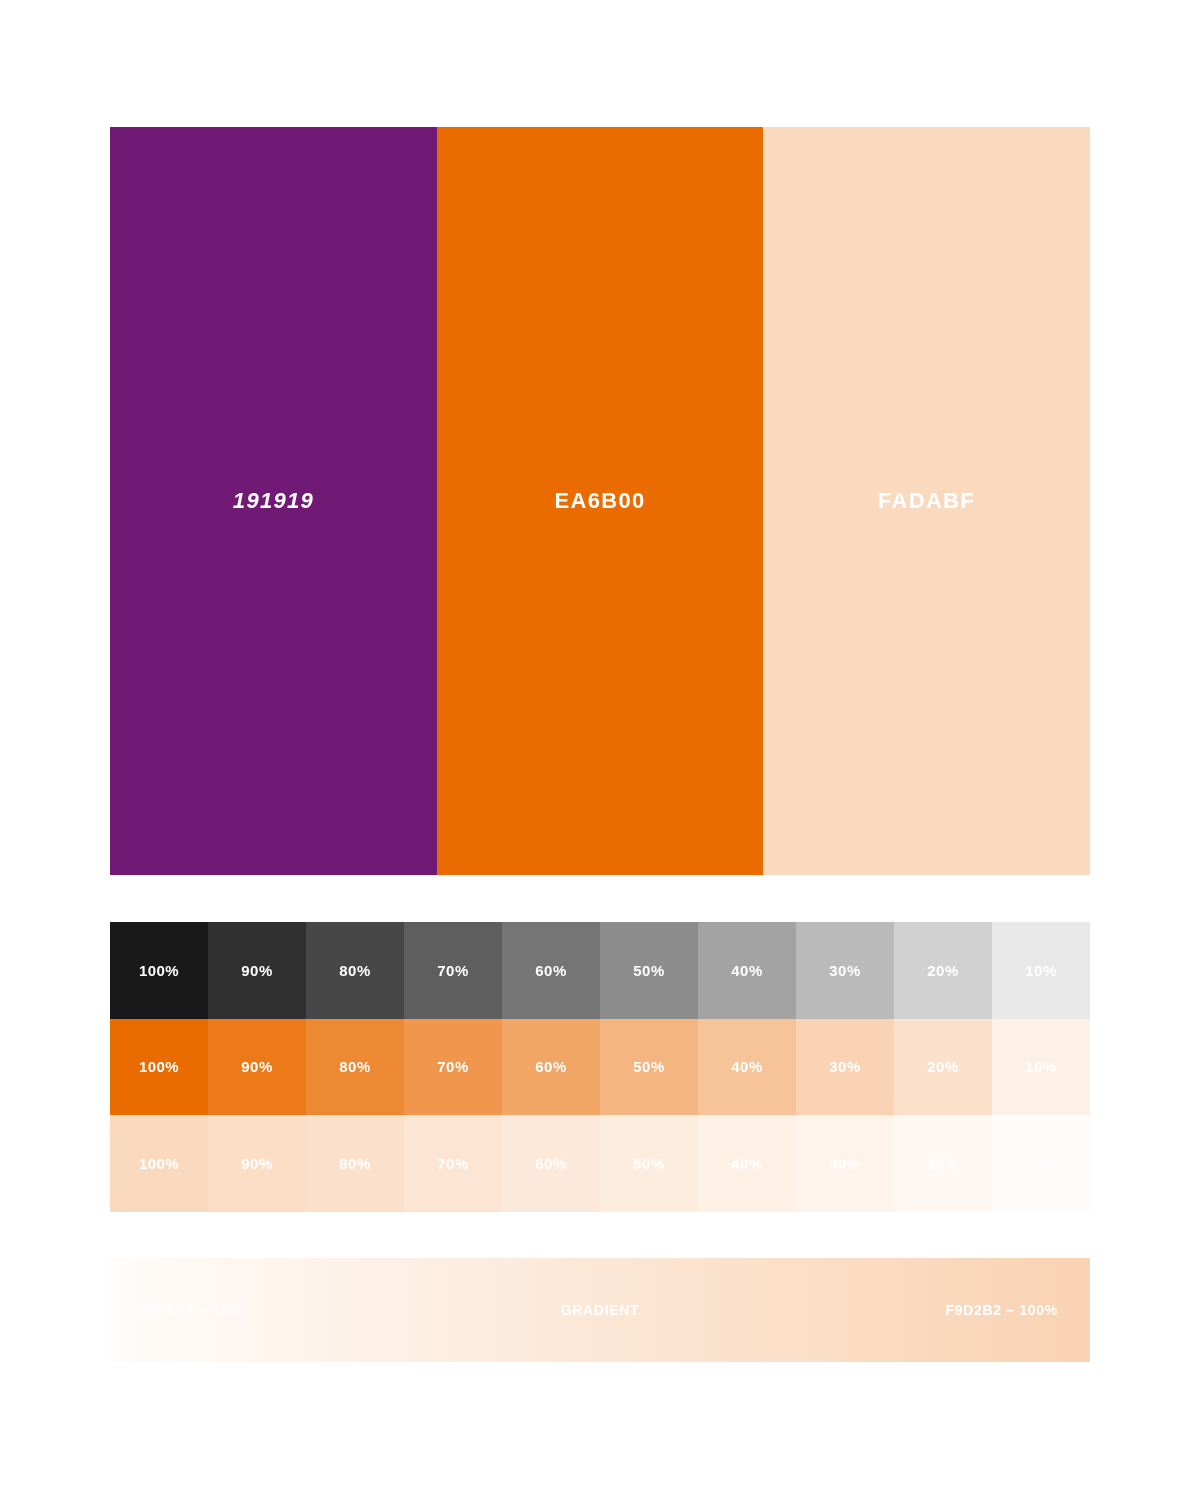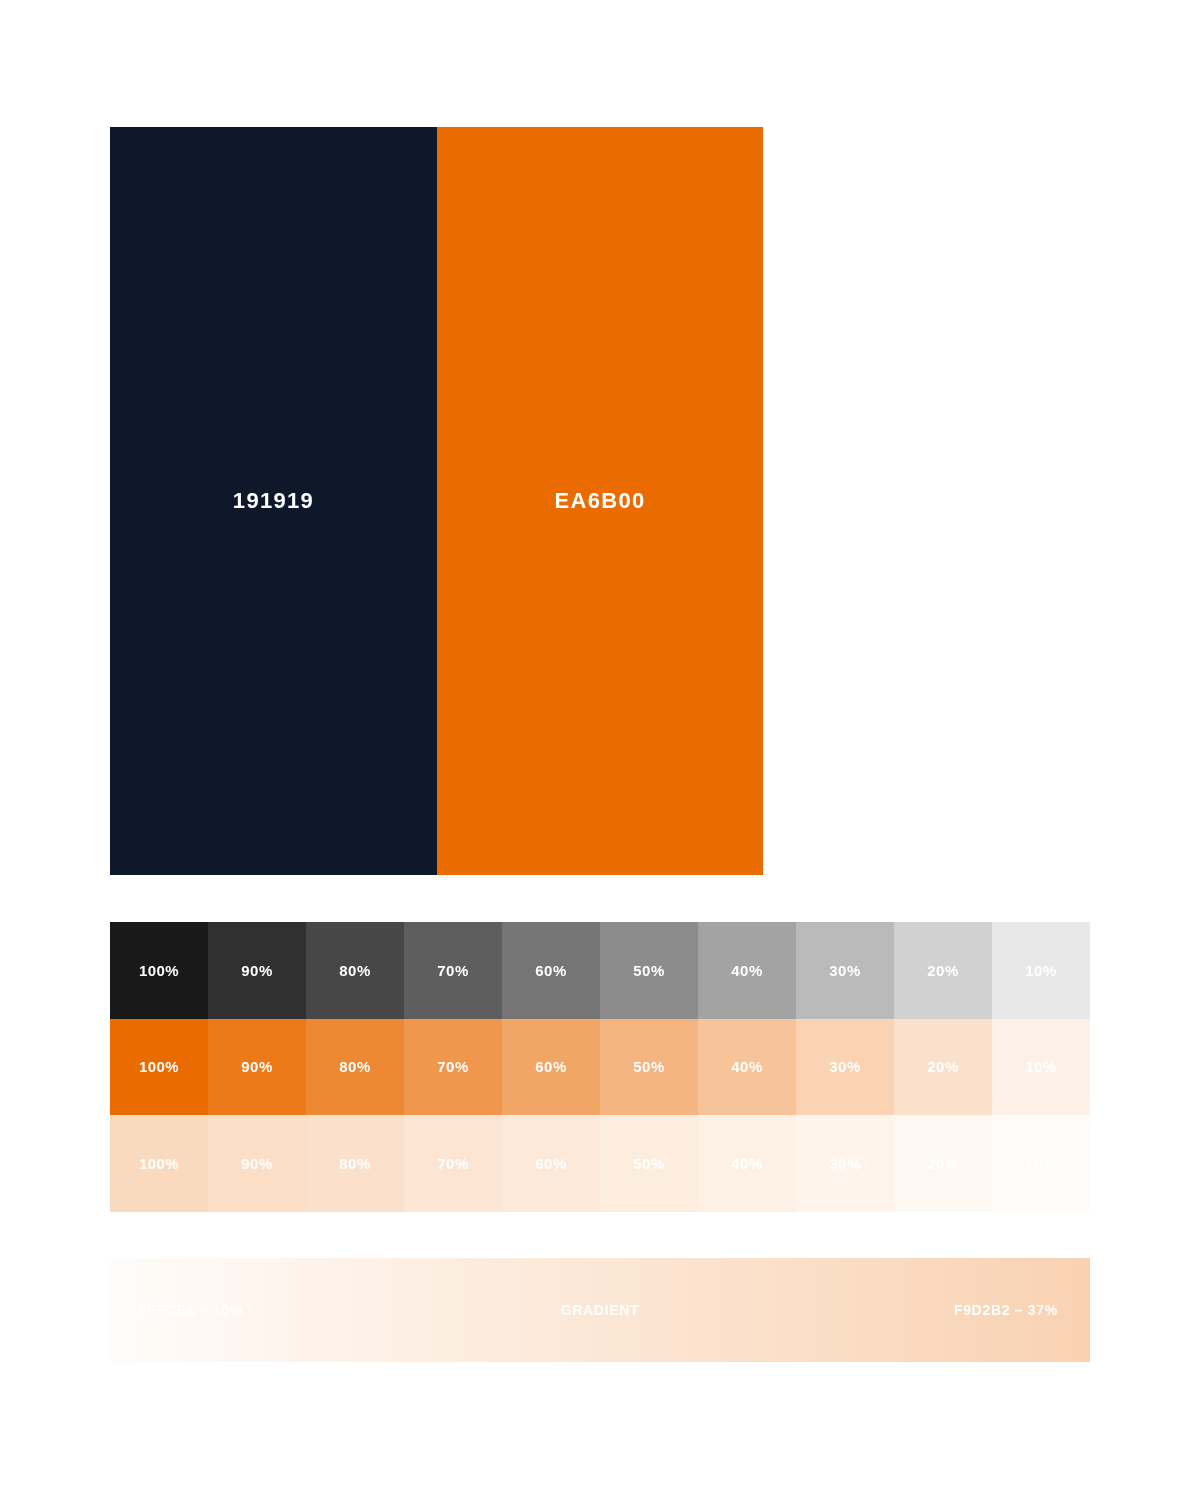--- a/index.html
+++ b/index.html
@@ -91,25 +91,28 @@
     white-space: nowrap;
   }
   .gradient-label.start  { left: 28px; }
   .gradient-label.middle { left: 50%; transform: translateX(-50%); }
   .gradient-label.end    { right: 32px; }
 </style>
 </head>
 <body style="background: rgb(255, 255, 255);">
 
 <div id="hero-swatches">
-  <div class="hero-swatch primary" style="background: #0f172a;">
+  <div class="hero-swatch primary" style="background: #701a75; font-style: italic;">
     <span class="hero-label" style="color: rgb(255, 255, 255);">191919</span>
   </div>
   <div class="hero-swatch accent" style="background: rgb(234, 107, 0);">
     <span class="hero-label" style="color: rgb(255, 255, 255);">EA6B00</span>
+  </div>
+  <div class="hero-swatch tint" style="background: rgb(250, 218, 191);">
+    <span class="hero-label" style="color: rgb(255, 255, 255);">FADABF</span>
   </div>
 </div>
 
 <div id="opacity-grid">
     <div class="opacity-row">
       <div class="opacity-cell" style="background: rgb(25, 25, 25);">
         <span class="opacity-label" style="color: rgb(255, 255, 255);">100%</span>
       </div>
       <div class="opacity-cell" style="background: rgb(48, 48, 48);">
         <span class="opacity-label" style="color: rgb(255, 255, 255);">90%</span>
@@ -201,14 +204,14 @@
       </div>
       <div class="opacity-cell" style="background: rgb(255, 251, 249);">
         <span class="opacity-label" style="color: rgb(255, 255, 255);">10%</span>
       </div>
     </div>
   </div>
 
 <div id="gradient-bar" style="background: linear-gradient(to right, rgb(255, 252, 250), rgb(249, 210, 178));">
   <span class="gradient-label start" style="color: rgb(255, 255, 255);">FFFCFA – 10%</span>
   <span class="gradient-label middle" style="color: rgb(255, 255, 255);">GRADIENT</span>
-  <span class="gradient-label end" style="color: rgb(255, 255, 255);">F9D2B2 – 37%</span>
+  <span class="gradient-label end" style="color: rgb(255, 255, 255);">F9D2B2 – 100%</span>
 </div>
 
 </body></html>

